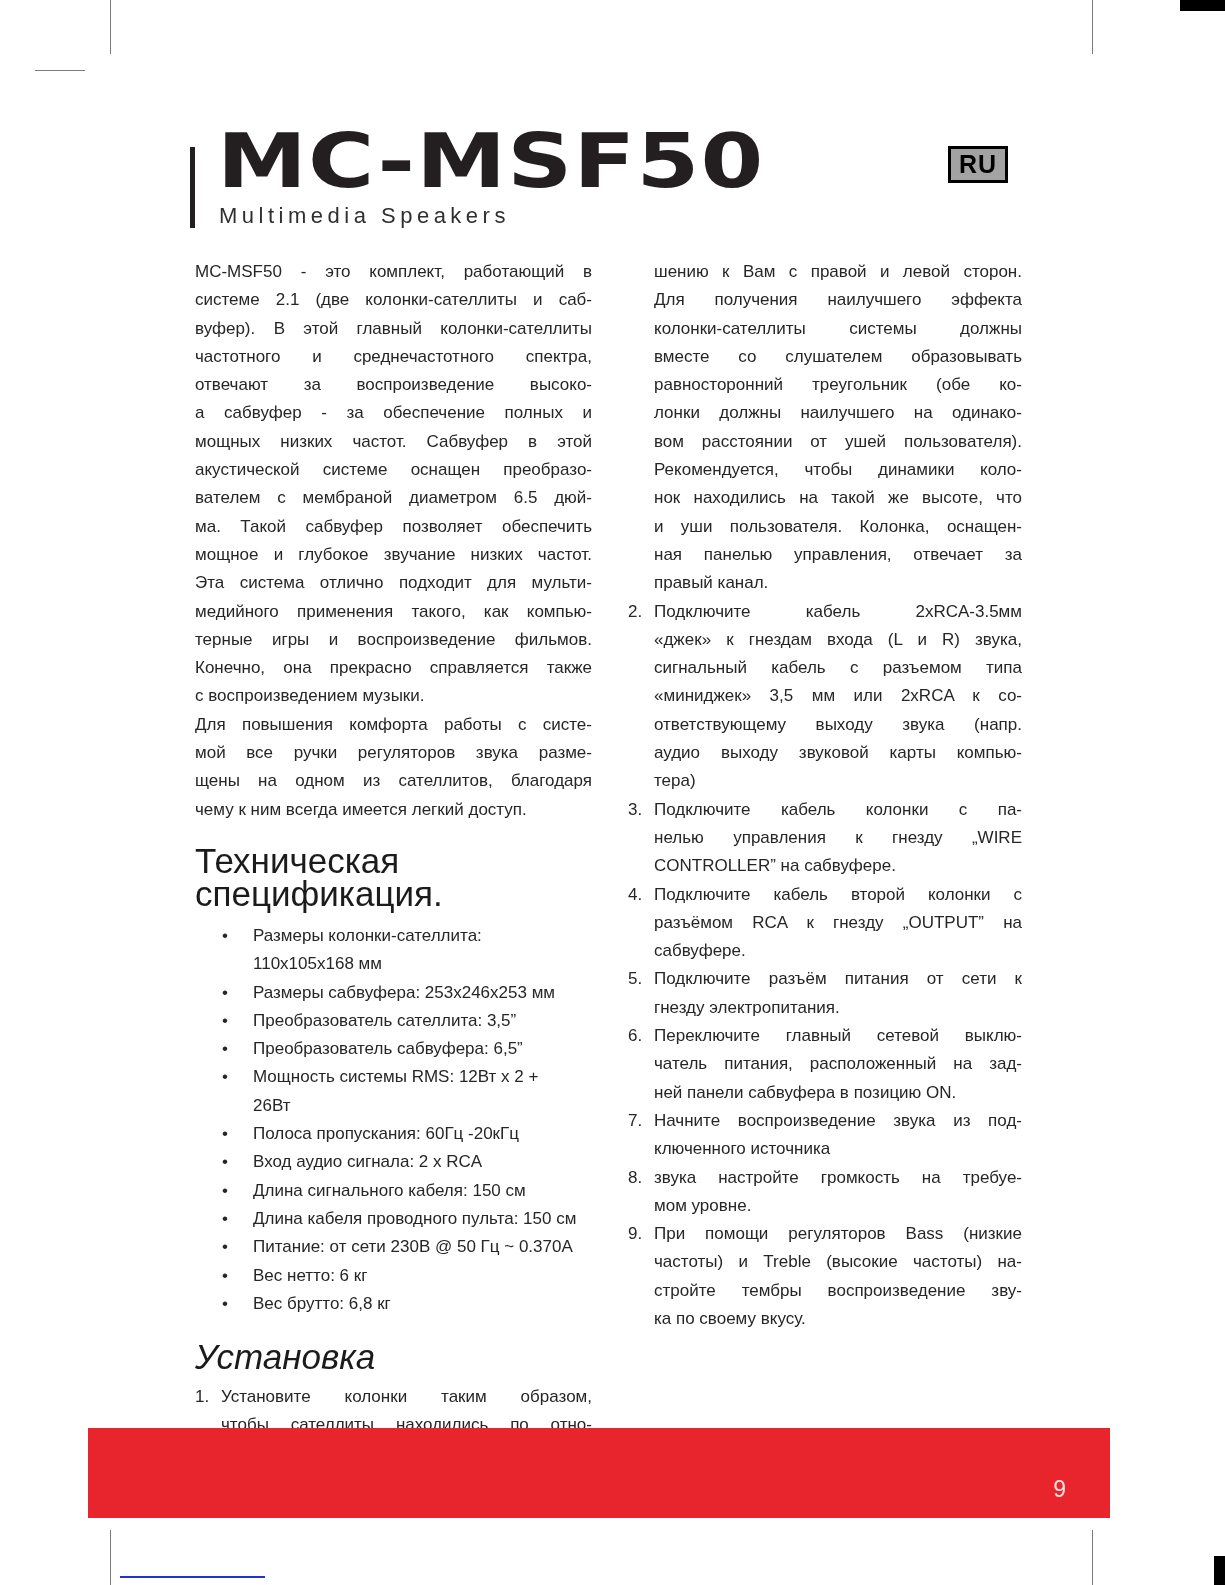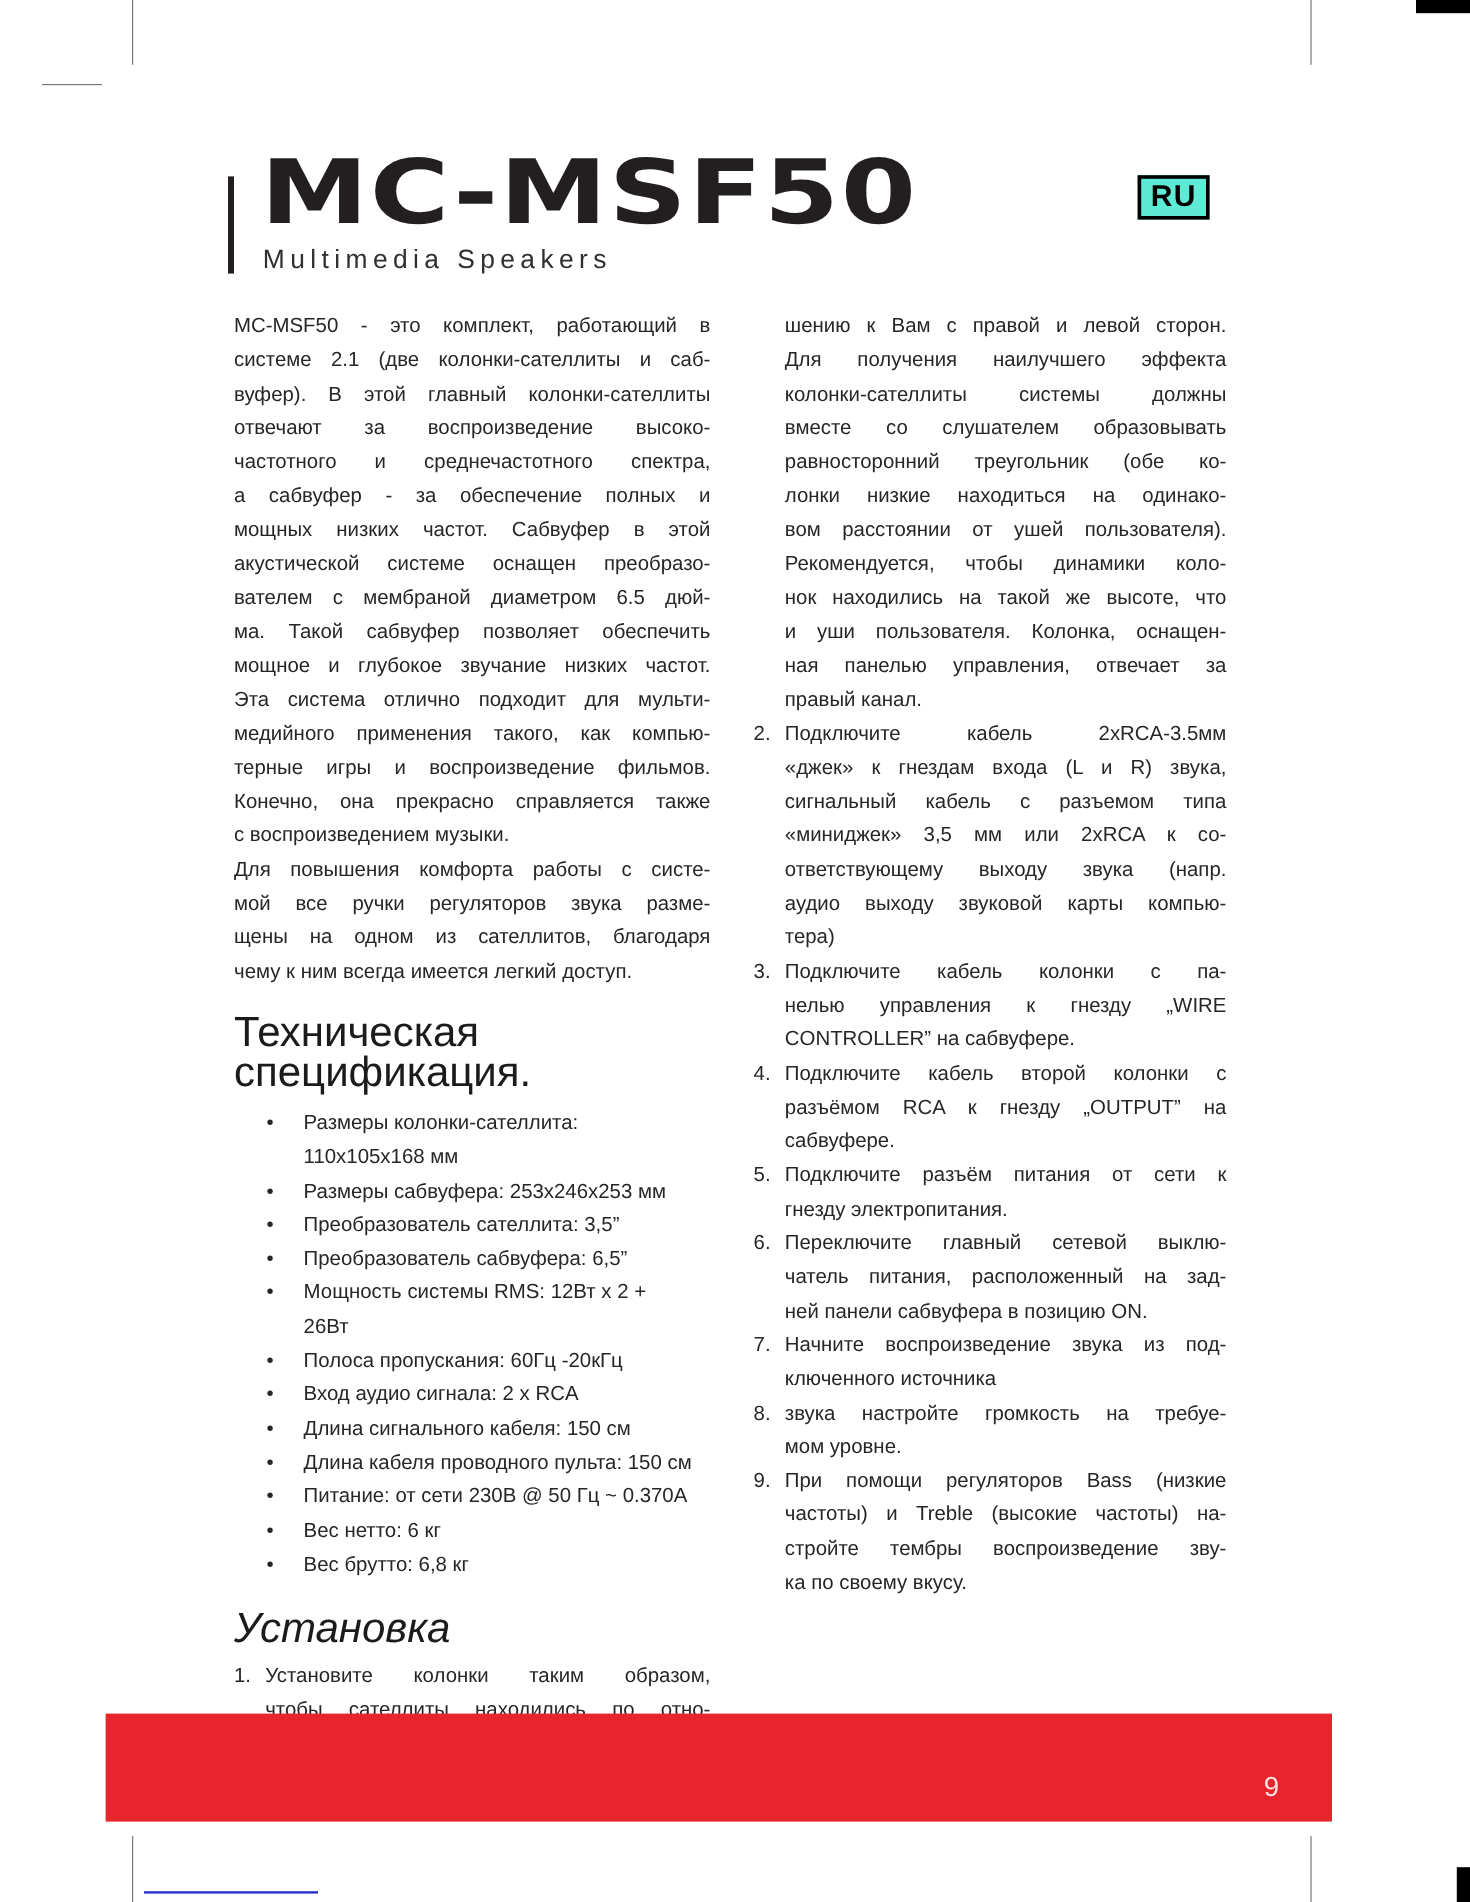--- a/index.html
+++ b/index.html
@@ -14,21 +14,21 @@
   .blue-line{position:absolute;height:2px;background:#2433cf;}
 
   
   .title-rule{position:absolute;left:190px;top:147px;width:5px;height:81px;background:#231f20;}
   .title{position:absolute;left:217px;top:124px;font-family:"DejaVu Sans",sans-serif;
          font-size:74px;font-weight:bold;color:#231f20;letter-spacing:1px;white-space:nowrap;
          transform:scaleX(1.22);transform-origin:left top;line-height:1;}
   .subtitle{position:absolute;left:219px;top:203px;font-size:22px;letter-spacing:4.5px;
             color:#2f2f2f;white-space:nowrap;}
   .badge{position:absolute;left:948px;top:146px;border:3px solid #000;padding:1px 8px;
-         font-size:25px;font-weight:bold;letter-spacing:1px;color:#000;background:#5eead4;}
+         font-size:25px;font-weight:bold;letter-spacing:1px;color:#000;background:#a3a3a3;}
 
   
   .col{position:absolute;top:258px;font-size:17px;line-height:28.3px;color:#262626;}
   .col.left{left:195px;width:397px;}
   .col.right{left:628px;width:394px;}
 
   .tline{text-align:left;}
   .tline.just{text-align:justify;text-align-last:justify;}
 
   h2{font-size:35px;font-weight:400;color:#1b1b1b;line-height:33px;}
@@ -67,22 +67,22 @@
   <div class="title">MC-MSF50</div>
   <div class="subtitle">Multimedia Speakers</div>
   <div class="badge">RU</div>
 
   <div class="col left">
     <div>
         <div class="para">
           <div class="tline just">MC-MSF50 - это комплект, работающий в</div>
           <div class="tline just">системе 2.1 (две колонки-сателлиты и саб-</div>
           <div class="tline just">вуфер). В этой главный колонки-сателлиты</div>
+          <div class="tline just">частотного и среднечастотного спектра,</div>
           <div class="tline just">отвечают за воспроизведение высоко-</div>
-          <div class="tline just">частотного и среднечастотного спектра,</div>
           <div class="tline just">а сабвуфер - за обеспечение полных и</div>
           <div class="tline just">мощных низких частот. Сабвуфер в этой</div>
           <div class="tline just">акустической системе оснащен преобразо-</div>
           <div class="tline just">вателем с мембраной диаметром 6.5 дюй-</div>
           <div class="tline just">ма. Такой сабвуфер позволяет обеспечить</div>
           <div class="tline just">мощное и глубокое звучание низких частот.</div>
           <div class="tline just">Эта система отлично подходит для мульти-</div>
           <div class="tline just">медийного применения такого, как компью-</div>
           <div class="tline just">терные игры и воспроизведение фильмов.</div>
           <div class="tline just">Конечно, она прекрасно справляется также</div>
@@ -184,21 +184,21 @@
       </div>
   </div>
 
   <div class="col right">
     <div class="cont">
         <div class="tline just">шению к Вам с правой и левой сторон.</div>
         <div class="tline just">Для получения наилучшего эффекта</div>
         <div class="tline just">колонки-сателлиты системы должны</div>
         <div class="tline just">вместе со слушателем образовывать</div>
         <div class="tline just">равносторонний треугольник (обе ко-</div>
-        <div class="tline just">лонки низкие находиться на одинако-</div>
+        <div class="tline just">лонки должны наилучшего на одинако-</div>
         <div class="tline just">вом расстоянии от ушей пользователя).</div>
         <div class="tline just">Рекомендуется, чтобы динамики коло-</div>
         <div class="tline just">нок находились на такой же высоте, что</div>
         <div class="tline just">и уши пользователя. Колонка, оснащен-</div>
         <div class="tline just">ная панелью управления, отвечает за</div>
         <div class="tline">правый канал.</div>
       </div>
     <div>
         <div class="num-item">
           <span class="num">2.</span>

